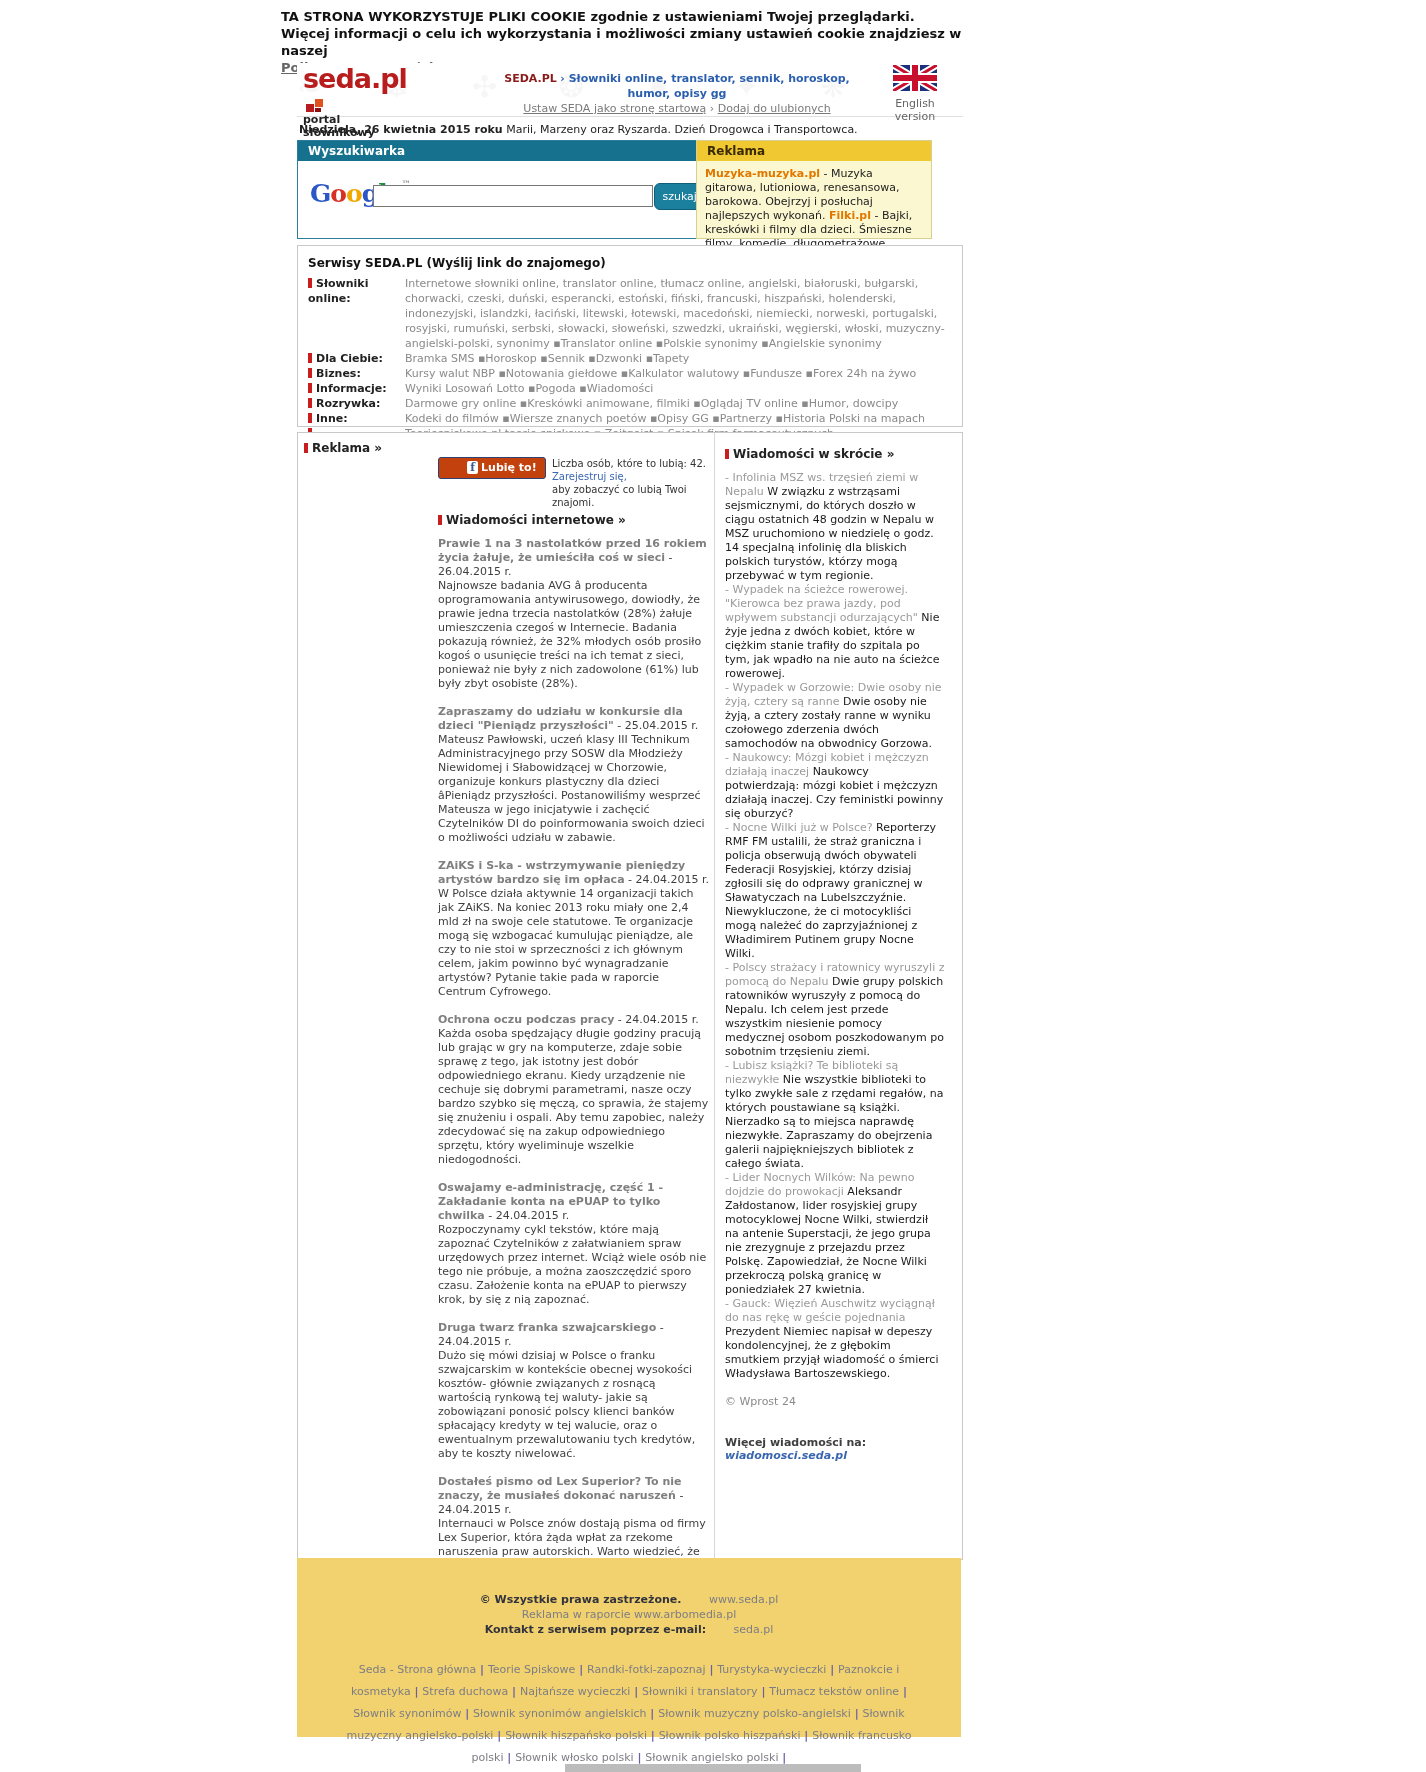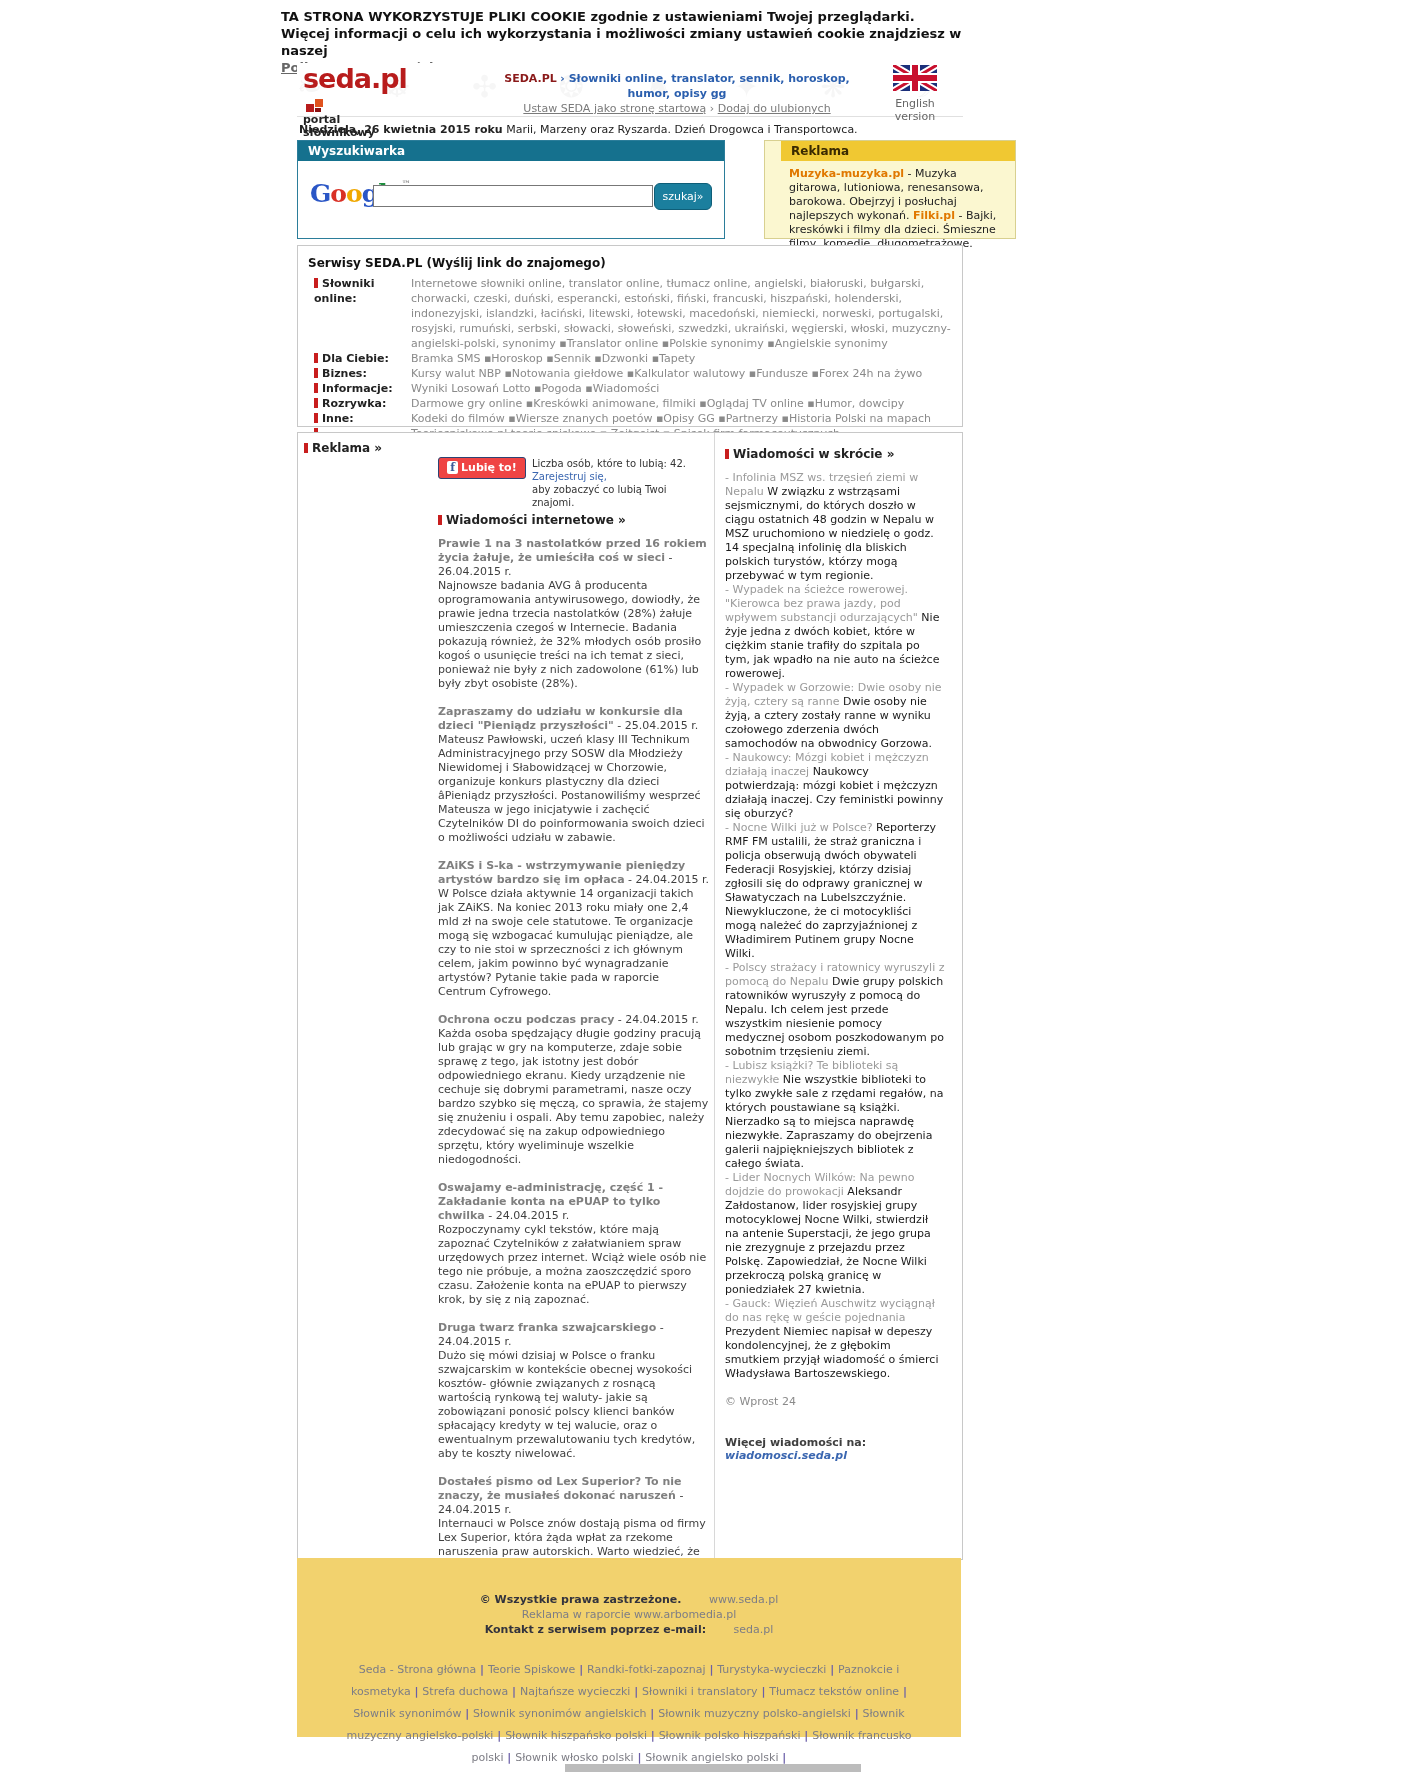--- a/index.html
+++ b/index.html
@@ -33,40 +33,40 @@
 
   
   #searchpanel{left:297px;top:140px;width:426px;height:97px;border:1px solid #2b7d9a;background:#fff;}
   .panelhead{height:20px;line-height:20px;padding-left:10px;font-size:12px;font-weight:bold;}
   #searchpanel .panelhead{background:#15718e;color:#fff;}
   #googlelogo{left:12px;top:38px;font-family:"DejaVu Serif","Liberation Serif",serif;font-size:25px;font-weight:bold;letter-spacing:-1px;}
   #searchinput{left:75px;top:44px;width:270px;height:20px;border:1px solid #777;font-size:12px;padding:0 4px;}
   #searchbtn{left:356px;top:42px;width:56px;height:25px;background:#1b7f9e;border:1px solid #0e5e78;border-radius:6px;color:#fff;font-size:11px;text-align:center;line-height:25px;}
 
   
-  #adpanel{left:764px;top:140px;width:234px;height:97px;border:1px solid #d8d090;background:#fbf7d0;padding-left:16px;}
+  #adpanel{left:696px;top:140px;width:234px;height:97px;border:1px solid #d8d090;background:#fbf7d0;}
   #adpanel .panelhead{background:#f0c832;color:#3a2a00;}
   #adpanel .body{padding:6px 8px;font-size:11px;line-height:14px;color:#222;}
   .adlink{color:#e07800;font-weight:bold;}
 
   
   #serwisy{left:297px;top:245px;width:664px;height:180px;border:1px solid #c8c8c8;background:#fff;}
   #serwisy .title{margin:10px 0 6px 10px;font-size:12px;font-weight:bold;color:#111;}
   .srow{display:flex;margin:0 8px 0 10px;font-size:11px;line-height:15px;}
-  .srow .lbl{width:97px;flex:none;font-weight:bold;color:#222;margin-left:6px;}
+  .srow .lbl{width:97px;flex:none;font-weight:bold;color:#222;}
   .srow .txt{flex:1;color:#8a8a8a;}
   .rb{display:inline-block;width:4px;height:10px;background:#c81e1e;margin-right:4px;vertical-align:-1px;}
 
   
   #main{left:297px;top:432px;width:664px;height:1126px;border:1px solid #c8c8c8;border-top:1px solid #c8c8c8;background:#fff;}
   #rekl-label{left:6px;top:8px;font-size:12px;font-weight:bold;color:#222;}
   #midcol{left:140px;top:24px;width:272px;}
   #rightcol{left:416px;top:0;width:236px;height:1126px;border-left:1px solid #d8d8d8;padding:10px 0 0 10px;}
   .fbrow{display:flex;margin-bottom:4px;}
-  #fbbtn{flex:none;width:86px;height:20px;background:#ef4444;border:1px solid #2d4373;border-radius:3px;color:#fff;font-size:11px;font-weight:bold;text-align:center;line-height:20px;margin-right:6px;}
+  #fbbtn{flex:none;width:86px;height:20px;background:#c2410c;border:1px solid #2d4373;border-radius:3px;color:#fff;font-size:11px;font-weight:bold;text-align:center;line-height:20px;margin-right:6px;padding-left:20px;}
   #fbbtn .f{font-family:"DejaVu Serif",serif;background:#fff;color:#3b5998;border-radius:2px;padding:0 3px;margin-right:3px;font-weight:bold;}
   .fbtext{font-size:10px;color:#333;line-height:13px;}
   .fbtext .reg{color:#3a66b0;}
   .colhead{font-size:12px;font-weight:bold;color:#222;margin:4px 0 10px 0;}
   .article{margin-bottom:14px;font-size:11px;line-height:14px;}
   .article .atitle{font-weight:bold;color:#7f7f7f;}
   .article .adate{color:#3f3f3f;}
   .article .abody{color:#3f3f3f;}
   .credit{font-size:11px;color:#3f3f3f;margin-top:6px;}
   .snitem{font-size:11px;line-height:14px;width:220px;}

